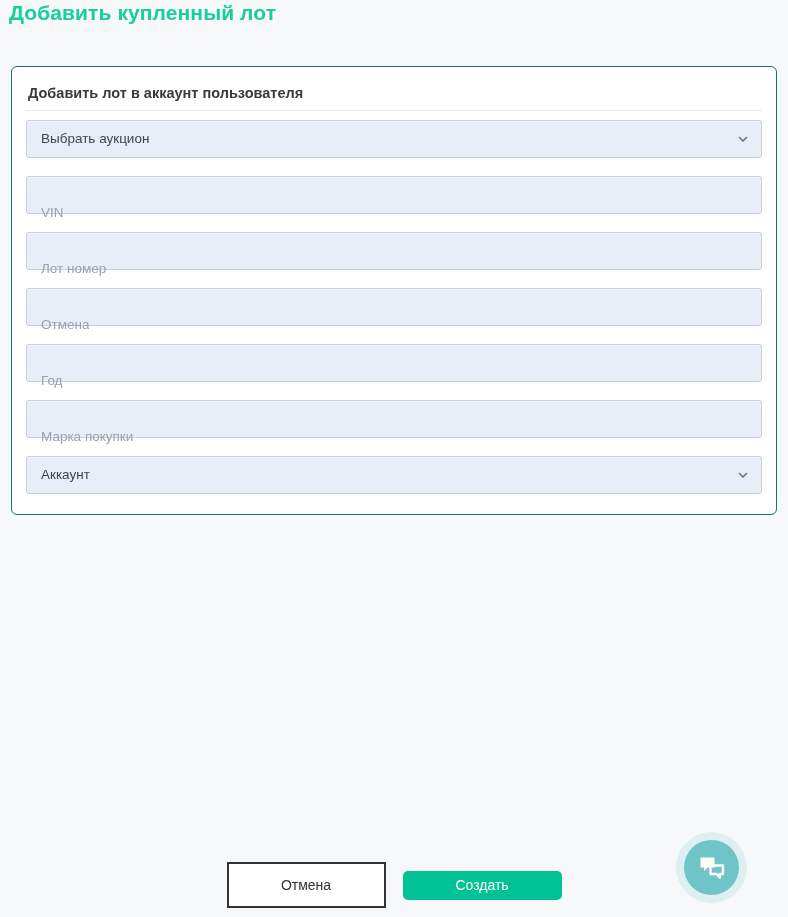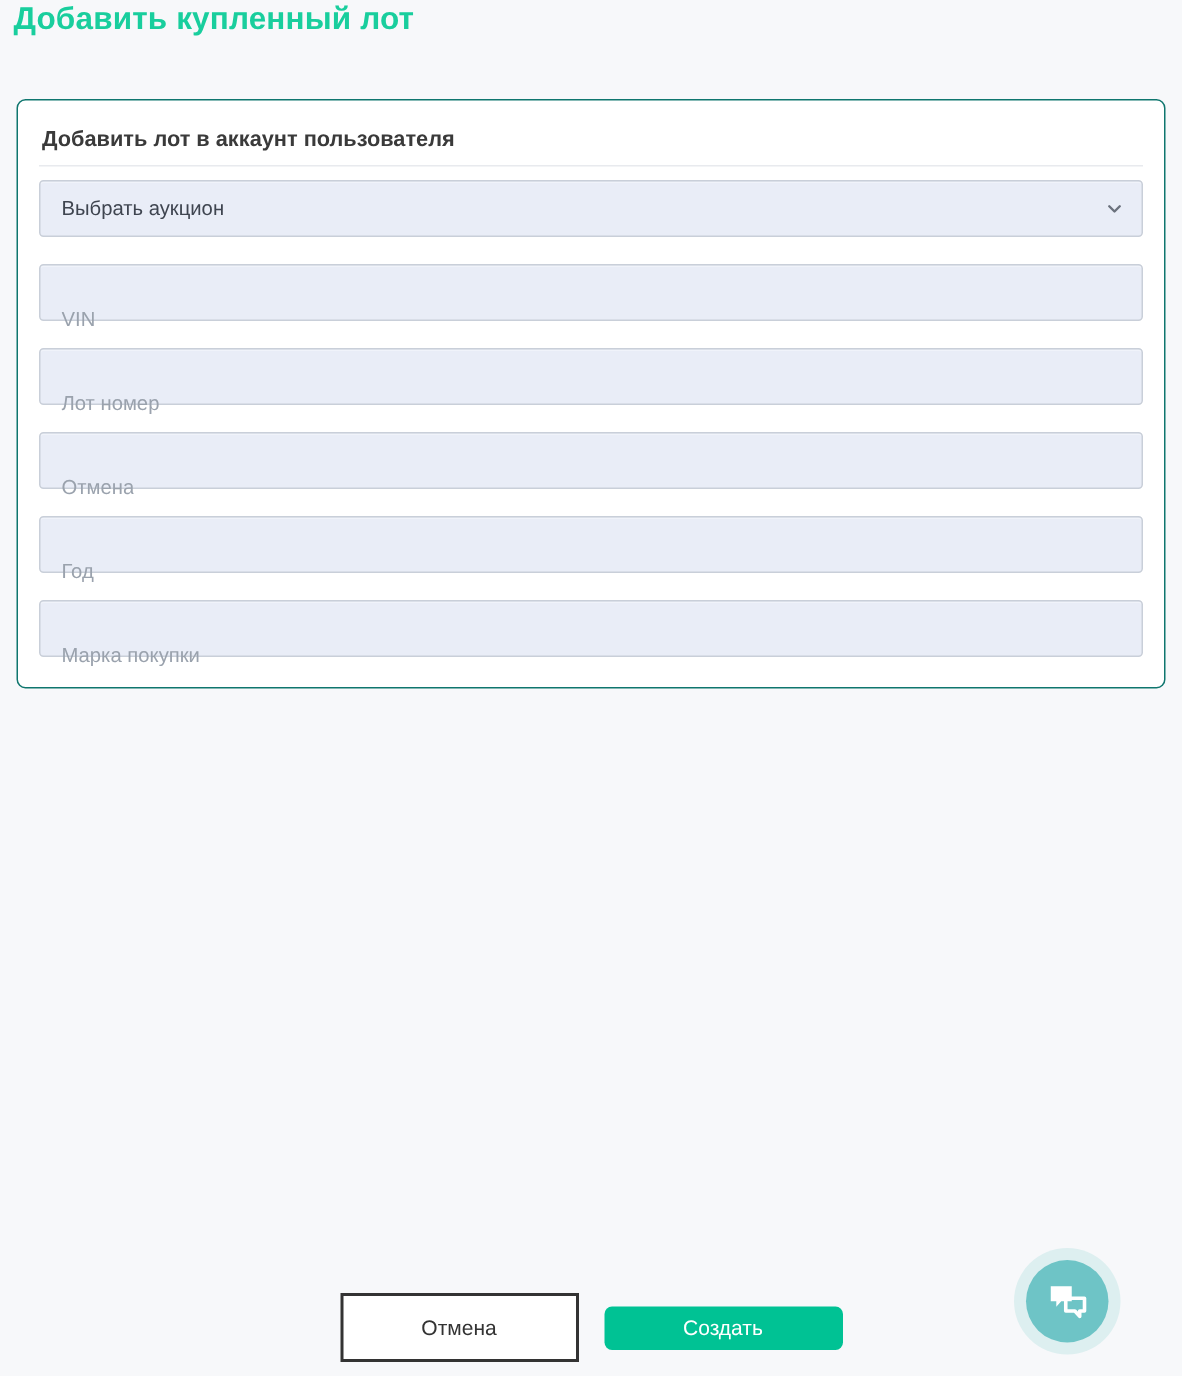--- a/index.html
+++ b/index.html
@@ -205,20 +205,30 @@
         <span class="field-value">Год</span>
       </div>
     </div>
 
     <div class="field-row">
       <div class="field placeholder-text">
         <span class="field-value">Марка покупки</span>
       </div>
     </div>
 
+    <div class="field-row">
+      <div class="field select-field">
+        <span class="field-value">Аккаунт</span>
+        <span class="chevron">
+          <svg viewBox="0 0 12 12" width="12" height="12" fill="none" stroke="currentColor" stroke-width="1.6" stroke-linecap="round" stroke-linejoin="round">
+              <polyline points="2.5,4.5 6,8 9.5,4.5"></polyline>
+            </svg>
+        </span>
+      </div>
+    </div>
 
   </div>
 </div>
 
 <div class="footer">
   <button class="btn btn-cancel">Отмена</button>
   <button class="btn btn-create">Создать</button>
 </div>
 
 <div class="chat-widget">

